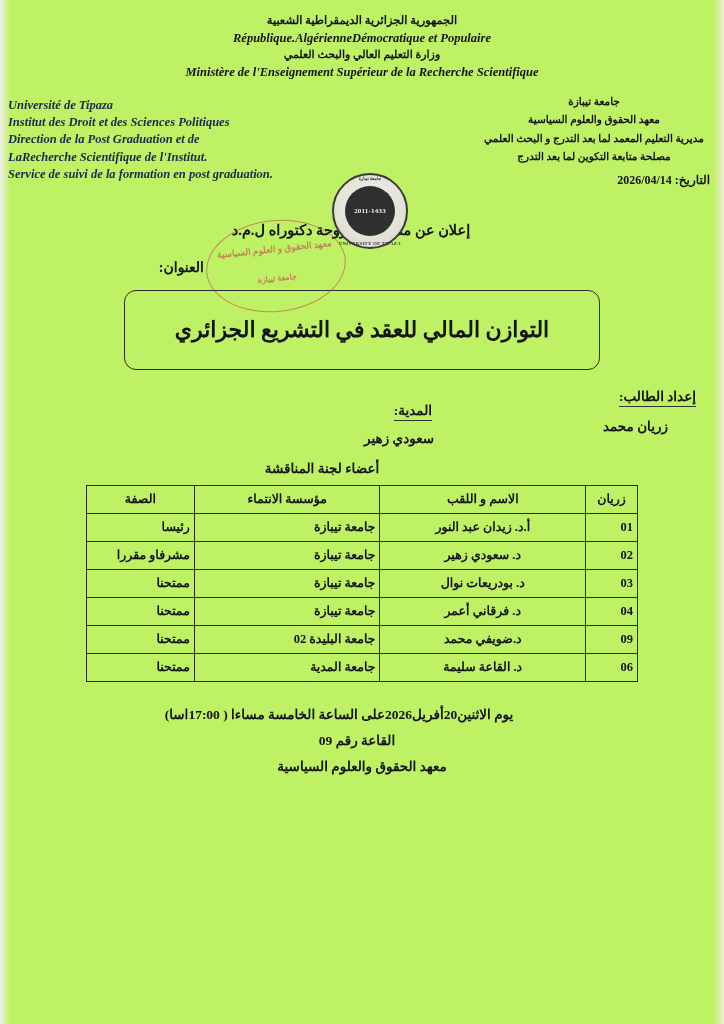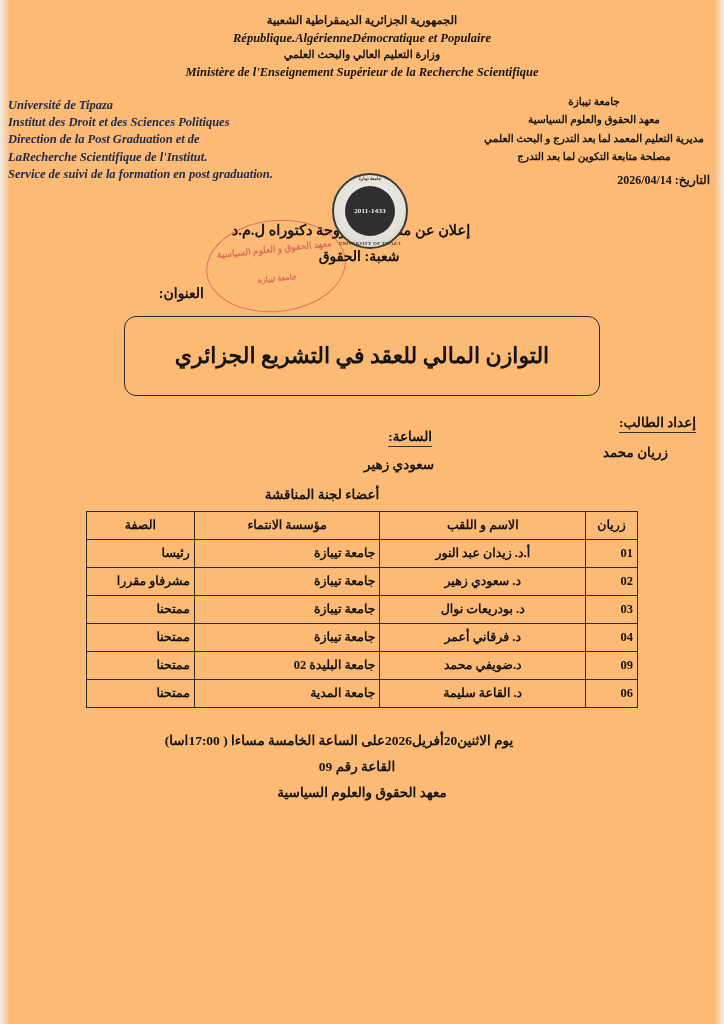--- a/index.html
+++ b/index.html
@@ -11,21 +11,21 @@
     width: 724px;
     height: 1024px;
     position: relative;
     font-family: "Liberation Serif", serif;
     color: #141414;
     overflow: hidden;
   }
   .page {
     position: absolute;
     inset: 0;
-    background: #fdba74;
+    background: #bef264;
   }
 
   
   .nat {
     text-align: center;
     padding-top: 12px;
     line-height: 1.45;
   }
   .nat .ar1 {
     font-size: 11.5px;
@@ -330,40 +330,39 @@
     <div class="logo">
       <div class="ring"></div>
       <div class="toptxt">جامعة تيبازة</div>
       <div class="inner">2011-1433</div>
       <div class="bottxt">UNIVERSITY OF TIPAZA</div>
     </div>
   </div>
 
   <div class="announce">
     <div class="l1">إعلان عن مناقشة أطروحة دكتوراه ل.م.د</div>
-    <div class="l2">شعبة: الحقوق</div>
   </div>
 
   <div class="stamp">
     <div class="sl1">معهد الحقوق و العلوم السياسية</div>
     <div class="sl2">جامعة تيبازة</div>
   </div>
 
   <div class="onwan-row">
     <span class="txt">العنوان:</span>
   </div>
 
   <div class="titlebox">
     <span class="t">التوازن المالي للعقد في التشريع الجزائري</span>
   </div>
 
   <div class="people">
     <div class="lbl-student">إعداد الطالب:</div>
     <div class="student">زريان محمد</div>
-    <div class="lbl-sup">الساعة:</div>
+    <div class="lbl-sup">المدية:</div>
     <div class="sup">سعودي زهير</div>
   </div>
 
   <div class="jury-caption">أعضاء لجنة المناقشة</div>
 
   <table class="jury">
     <colgroup>
       <col class="c-num">
         <col class="c-name">
         <col class="c-inst">

